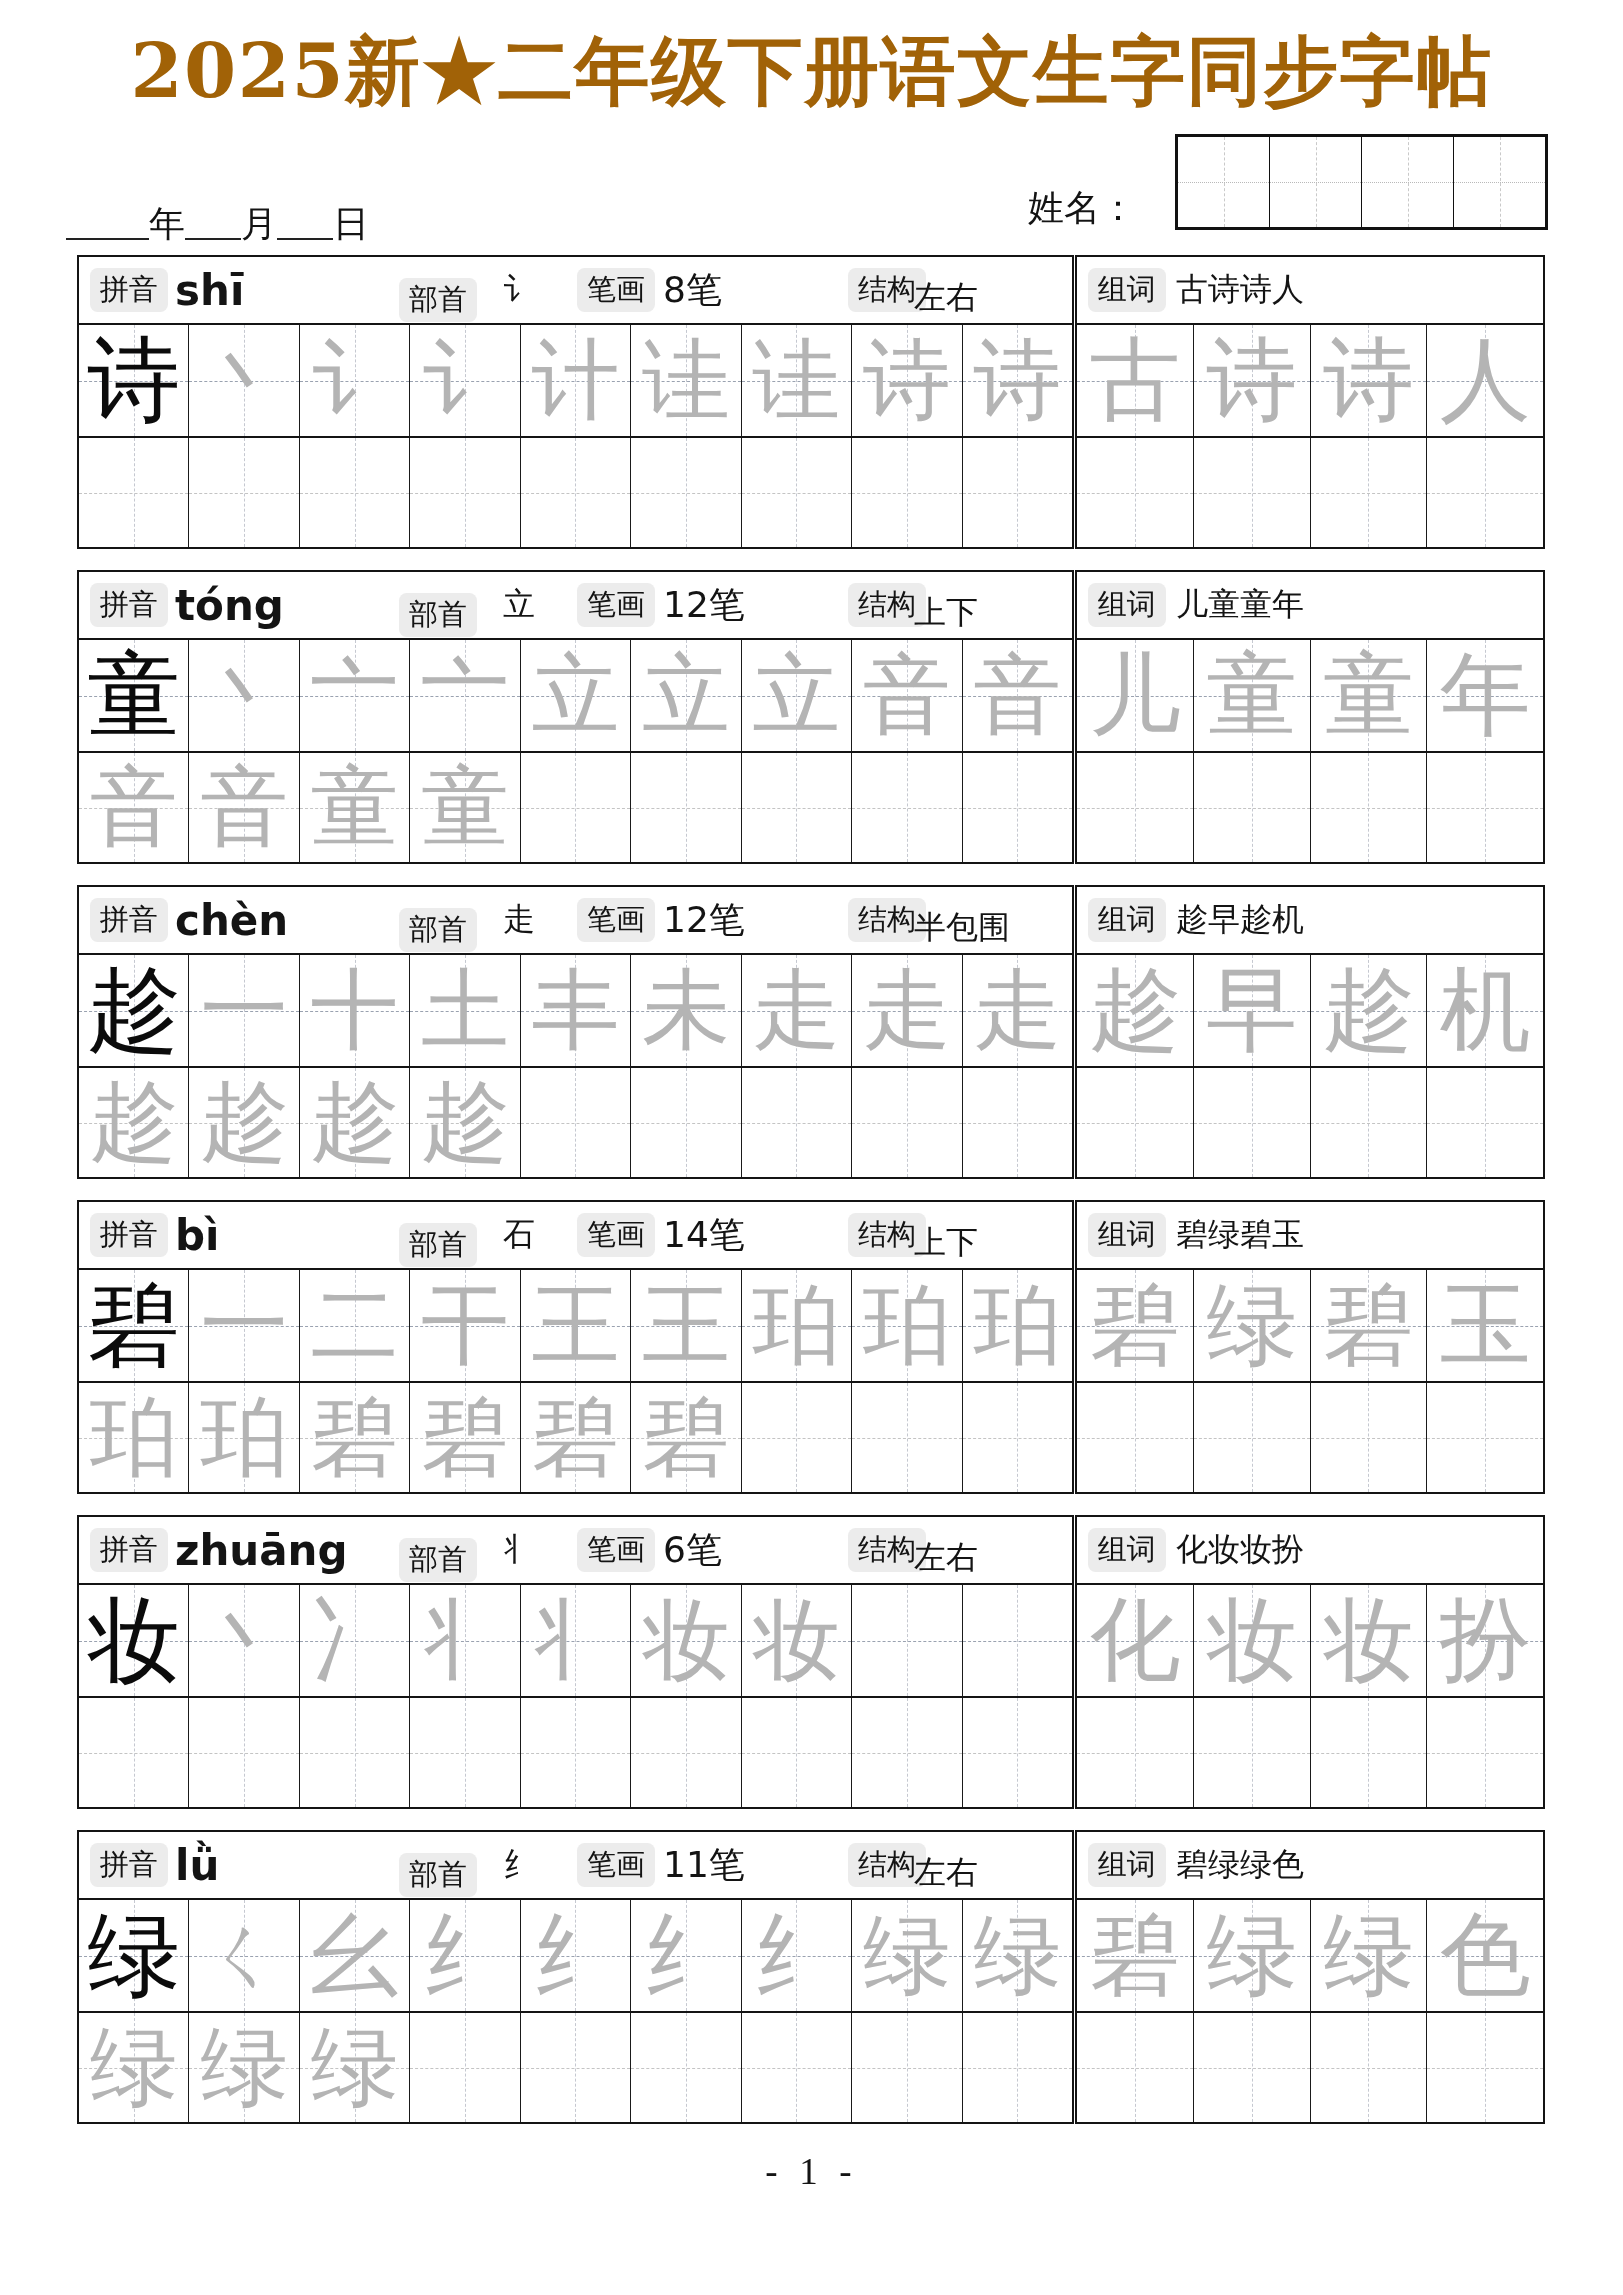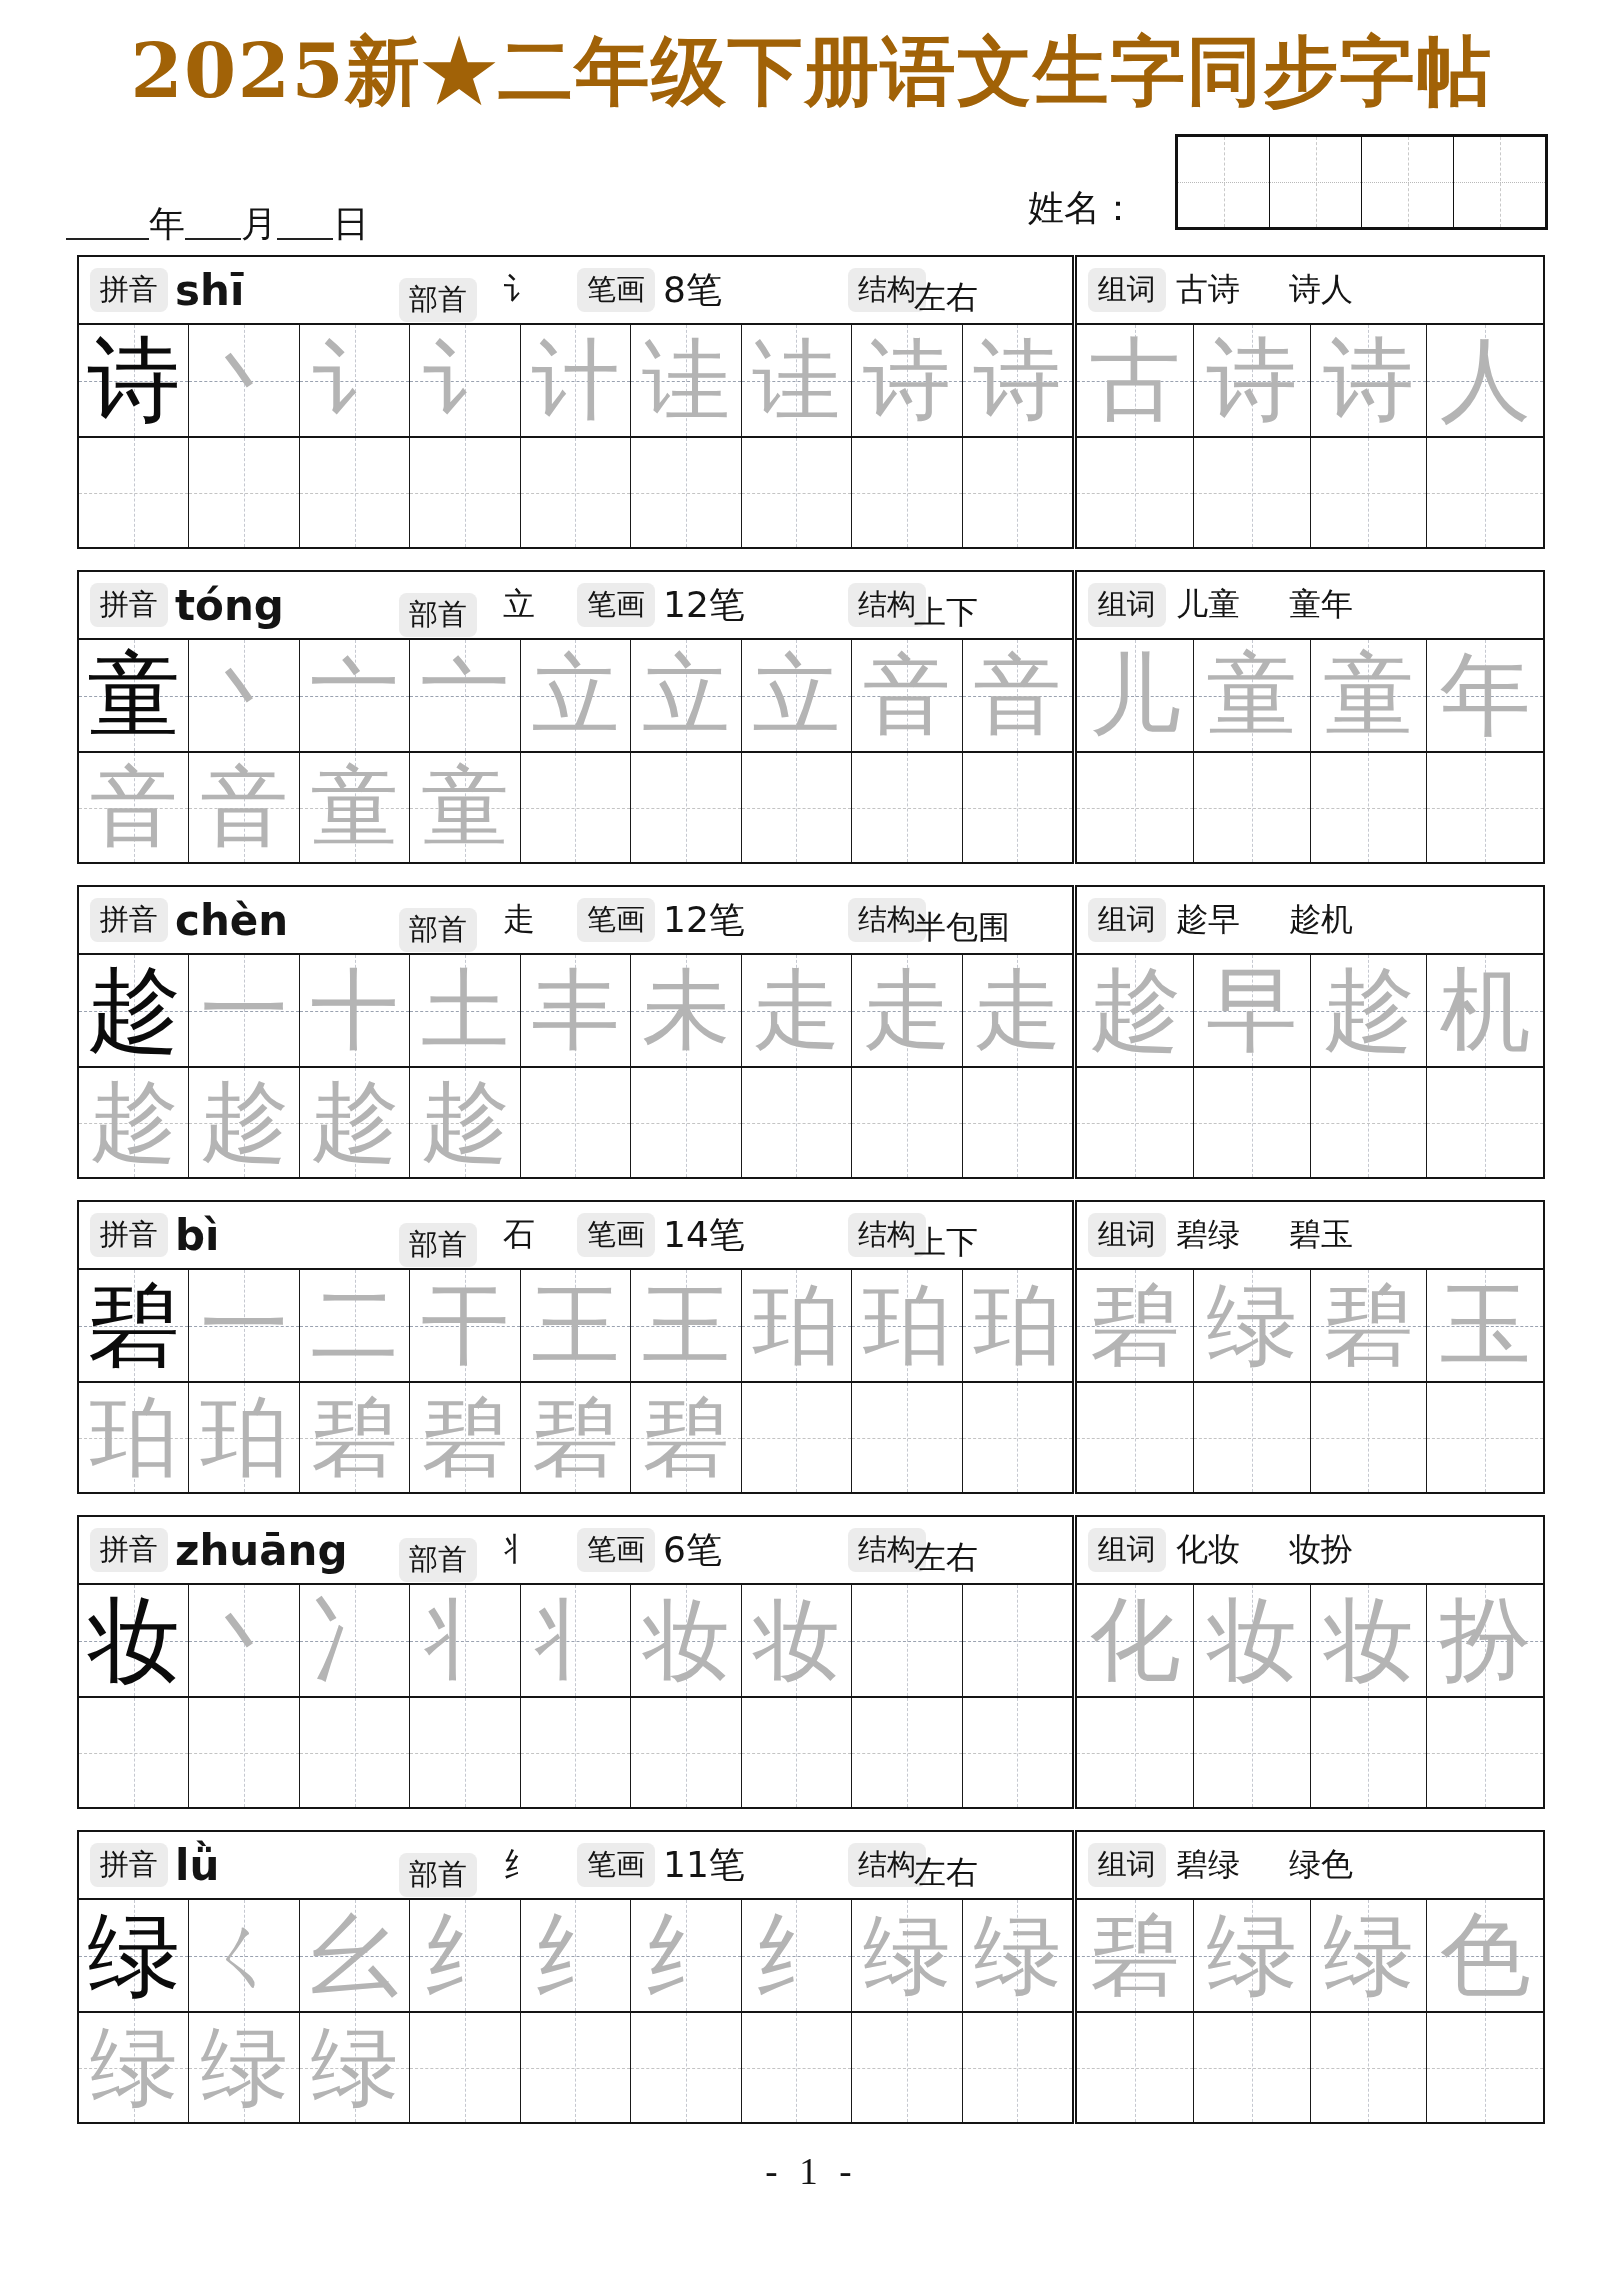--- a/index.html
+++ b/index.html
@@ -37,21 +37,21 @@
   .panel.right { width:470px; }
   .phead { position:relative; height:68px; border-bottom:2.3px solid #141414; font-size:32px; }
   .chip {
     position:absolute; top:50%; transform:translateY(-50%);
     background:#ececec; border-radius:7.7px; padding:2px 10px; font-size:29px; white-space:nowrap;
   }
   .pos1 { left:10.8px; } .pos2 { left:320px;margin-top:10px; } .pos3 { left:498px; } .pos4 { left:722px;margin-left:47px; }
   .hval { position:absolute; top:50%; transform:translateY(-50%); white-space:nowrap; }
   .pinyin { left:96px; font-family:"DejaVu Sans", sans-serif; font-size:42px; font-weight:600; }
   .vrad { left:424px; } .vstk { left:584px; font-family:"DejaVu Sans", sans-serif; font-size:36px; } .vstr { left:835px;margin-top:8px; }
-  .words { left:99px; } .words span:first-child { margin-right:49px; }
+  .words { left:99px; } .words span:first-child { }
   .grid-row { display:flex; height:111px; }
   .row2 { border-top:2.3px solid #141414; }
   .cell { flex:1 1 0; position:relative; border-right:1.5px solid #1a1a1a;
           display:flex; align-items:center; justify-content:center; overflow:hidden; }
   .cell:last-child { border-right:none; }
   .cell::before { content:""; position:absolute; top:0; bottom:0; left:50%; border-left:1.2px dashed #c5c8d0; }
   .cell::after  { content:""; position:absolute; left:0; right:0; top:50%; border-top:1.2px dashed #9aa2b0; }
   .row2 .cell::after { border-top-color:#c4c4c4; }
   .main-char { position:relative; z-index:1; font-size:93px; line-height:1; color:#0b0b0b; }
   .trace     { position:relative; z-index:1; font-size:88px; line-height:1; color:#b4b4b4; }

